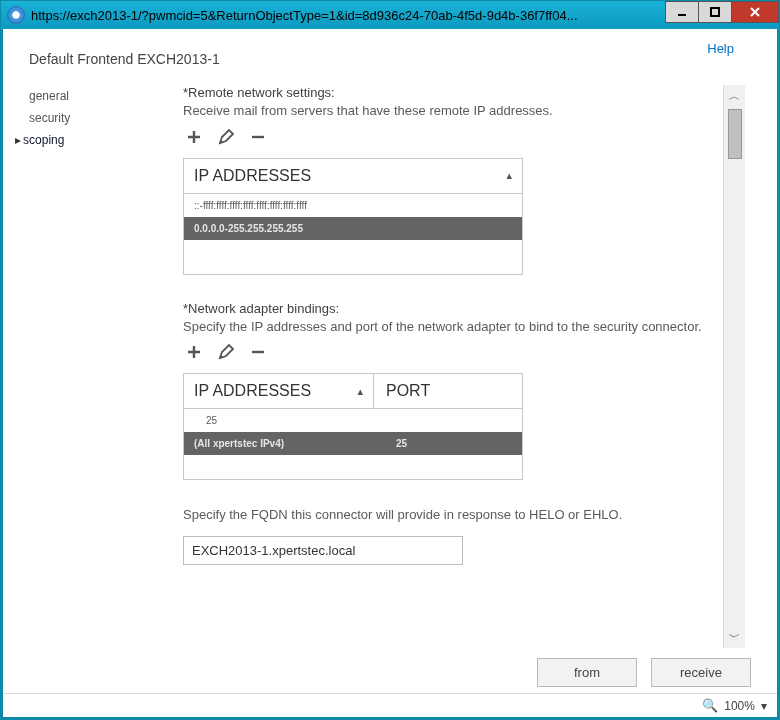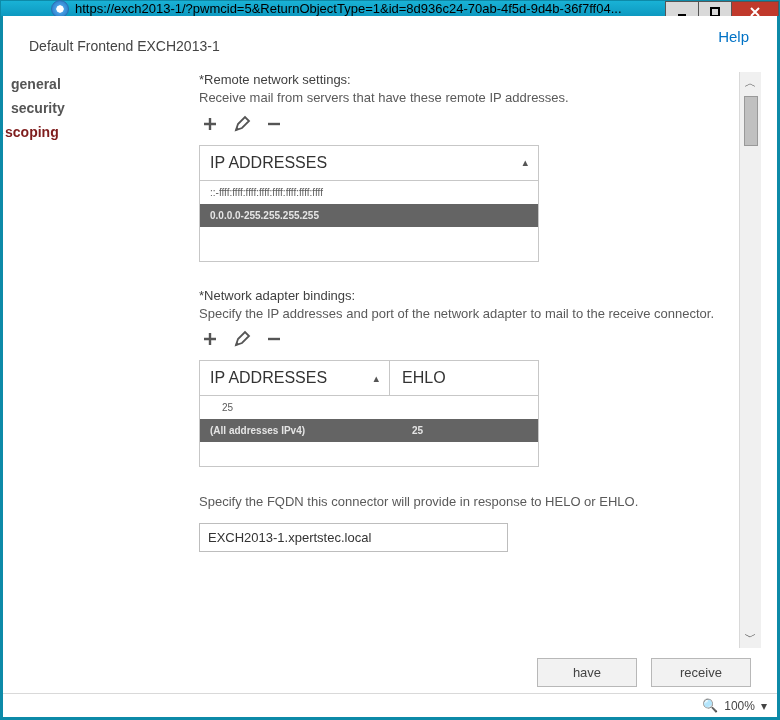--- a/index.html
+++ b/index.html
@@ -1,33 +1,33 @@
 <!DOCTYPE html>
 <html><head>
 <meta charset="utf-8">
 <style>
   * { box-sizing: border-box; margin: 0; padding: 0; }
   html, body { width: 780px; height: 720px; font-family: "Segoe UI", Arial, sans-serif; overflow: hidden; background: #fff; }
   .window { width: 780px; height: 720px; border: 1px solid #0d8aa8; background: #fff; display: flex; flex-direction: column; }
-  .titlebar { height: 15px; background: linear-gradient(#19b2d6,#0d99c0); display: flex; align-items: center; color: #000; font-size: 12px; padding-left: 44px; }
+  .titlebar { height: 28px; background: linear-gradient(#19b2d6,#0d99c0); display: flex; align-items: center; color: #000; font-size: 12px; }
   .titlebar .ie-icon { width: 18px; height: 18px; margin: 0 6px; border-radius: 50%; background: radial-gradient(circle, #fff 30%, #49a0e4 35%, #1d6fbf 100%); border: 1px solid #2a6fb2; }
   .titlebar .url { flex: 1; white-space: nowrap; overflow: hidden; text-overflow: ellipsis; color: #000; font-size: 13px; padding-right: 8px; }
   .win-btns { display: flex; height: 100%; }
   .win-btn { width: 34px; height: 22px; margin-top: 0; display: flex; align-items: center; justify-content: center; border: 1px solid #555; background: #d9d9d9; font-size: 11px; margin-left: -1px;}
   .win-btn.close { background: #c0392b; color: #fff; width: 48px;}
   .win-btn.close svg path { stroke:#fff; }
   .inner { flex: 1; display: flex; flex-direction: column; border: 2px solid #0d8aa8; border-top: none; position: relative; background:#fff; }
-  .help { position: absolute; top: 12px; right: 28px; color: #0072c6; font-size: 15px; cursor: pointer;}
+  .help { position: absolute; top: 12px; right: 43px; color: #0072c6; font-size: 13px; cursor: pointer;}
   .page-title { font-size: 14px; color: #444; font-weight: 300; margin: 22px 0 18px 26px; }
   .body { flex: 1; display: flex; overflow: hidden; }
-  .sidenav { width: 180px; padding-left: 8px; font-size: 14px; font-weight: bold; }
+  .sidenav { width: 180px; padding-left: 26px; font-size: 12px; }
   .sidenav-item { padding: 4px 0; color: #555; cursor: pointer;}
-  .sidenav-item.active { color: #7f1d1d; }
+  .sidenav-item.active { color: #0f172a; }
   .sidenav-item.active::before { content: "▸"; color: #333; margin-left: -14px; margin-right: 2px; font-size: 12px;}
-  .content-wrap { flex: 1; display: flex; position: relative; margin-left: 16px;}
+  .content-wrap { flex: 1; display: flex; position: relative;}
   .content { flex: 1; overflow-y: auto; padding-right: 10px; padding-bottom: 10px; max-width: 540px; color: #5a5a5a; font-size: 13px; }
   .scrolltrack { width: 22px; background: #f0f0f0; border-left: 1px solid #d9d9d9; display: flex; flex-direction: column; align-items: center; }
   .scrolltrack .arr { width: 100%; height: 22px; display:flex; align-items:center; justify-content:center; color:#555; font-size:12px; cursor:pointer; }
   .scrolltrack .thumb { width: 14px; background:#c0c0c0; border:1px solid #999; margin-top:2px; height: 50px; }
   .scrolltrack .spacer { flex:1; }
   .section-label { color: #3f3f3f; margin-bottom: 2px; }
   .section-desc { color: #5a5a5a; margin-bottom: 6px; line-height: 1.35; }
   .toolbar { display:flex; gap: 10px; margin: 6px 0 10px; }
   .toolbar .tbtn { width:22px; height:22px; display:flex; align-items:center; justify-content:center; color:#444; cursor:pointer; }
   .datatable { width: 340px; border: 1px solid #c7c7c7; }
@@ -38,21 +38,21 @@
   .datatable .tbody.short { min-height: 70px; }
   .datatable .tr { display:flex; padding: 6px 10px; font-size:10px; }
   .datatable .tr.sel { background:#646464; color:#e5e5e5; font-weight:600; }
   .datatable .td { overflow:hidden; text-overflow:ellipsis; white-space:nowrap; }
   .bindings .th.ip { flex: 0 0 190px; border-right:1px solid #c7c7c7; }
   .bindings .th.port { flex: 1; padding-left: 12px; }
   .bindings .td.ip { flex: 0 0 190px; }
   .bindings .td.port { flex: 1; padding-left: 12px;}
   .gap { height: 26px; }
   .fqdn-label { color:#3f3f3f; }
-  input.field { width: 309px; border:1px solid #bdbdbd; padding: 6px 8px; font-size: 13px; color:#333; margin-top:6px; font-family:inherit; }
+  input.field { width: 280px; border:1px solid #bdbdbd; padding: 6px 8px; font-size: 13px; color:#333; margin-top:6px; font-family:inherit; }
   .footer { display:flex; justify-content:flex-end; gap: 14px; padding: 10px 26px 6px; }
   .btn { min-width: 100px; padding: 6px 18px; background:#f2f2f2; border:1px solid #b8b8b8; color:#444; font-size:13px; cursor:pointer; }
   .statusbar { height: 24px; border-top:1px solid #d9d9d9; display:flex; align-items:center; justify-content:flex-end; padding-right:10px; font-size:12px; color:#444; gap:6px;}
   .statusbar .zoom-icon { font-size:13px; }
   svg { display:block; }
 </style>
 </head>
 <body>
 
 <div class="window">
@@ -126,21 +126,21 @@
                 <div class="tr sel">
                   <div class="td" style="flex: 1 1 0%;">0.0.0.0-255.255.255.255</div>
                 </div>
               </div>
           </div>
 
           <div class="gap"></div>
 
           
           <div class="section-label">*Network adapter bindings:</div>
-          <div class="section-desc">Specify the IP addresses and port of the network adapter to mail to the receive connector.</div>
+          <div class="section-desc">Specify the IP addresses and port of the network adapter to bind to the security connector.</div>
           <div class="toolbar">
             <div class="tbtn">
                 <svg width="18" height="18">
                   <path d="M9 3 V15 M3 9 H15" stroke="#555" stroke-width="2.4"></path>
                 </svg>
               </div>
             <div class="tbtn">
                 <svg width="18" height="18">
                   <path d="M3 15 L5 9 L12 2 L16 6 L9 13 Z" fill="none" stroke="#555" stroke-width="1.8"></path>
                   <path d="M3 15 L5 13" stroke="#555" stroke-width="1.8"></path>
@@ -148,28 +148,28 @@
               </div>
             <div class="tbtn">
                 <svg width="18" height="18">
                   <path d="M3 9 H15" stroke="#555" stroke-width="2.4"></path>
                 </svg>
               </div>
           </div>
           <div class="datatable bindings">
             <div class="thead">
               <div class="th ip sort">IP ADDRESSES</div>
-              <div class="th port">EHLO</div>
+              <div class="th port">PORT</div>
             </div>
             <div class="tbody short" id="bindings-body">
                 <div class="tr">
                   <div class="td port">25</div>
                 </div>
                 <div class="tr sel">
-                  <div class="td ip">(All addresses IPv4)</div>
+                  <div class="td ip">(All xpertstec IPv4)</div>
                   <div class="td port">25</div>
                 </div>
               </div>
           </div>
 
           <div class="gap"></div>
 
           
           <div class="section-desc">Specify the FQDN this connector will provide in response to HELO or EHLO.</div>
           <input class="field" value="EXCH2013-1.xpertstec.local" style="">
@@ -179,21 +179,21 @@
         <div class="scrolltrack">
           <div class="arr">︿</div>
           <div class="thumb"></div>
           <div class="spacer"></div>
           <div class="arr">﹀</div>
         </div>
       </div>
     </div>
 
     <div class="footer">
-      <button class="btn">have</button>
+      <button class="btn">from</button>
       <button class="btn">receive</button>
     </div>
 
     <div class="statusbar">
       <span class="zoom-icon">🔍</span>
       <span>100%</span>
       <span>▾</span>
     </div>
   </div>
 </div>

